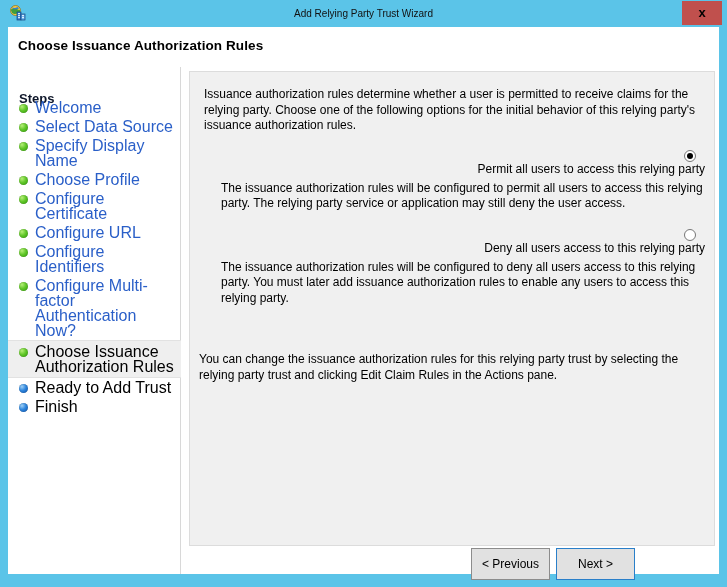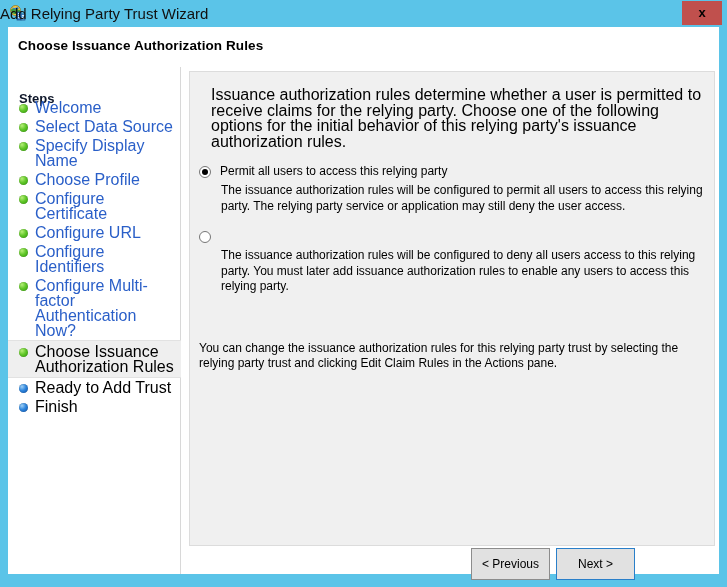--- a/index.html
+++ b/index.html
@@ -36,21 +36,22 @@
     position: absolute;
     left: 9px; top: 5px;
     width: 18px; height: 18px;
   }
   .title-text {
     position: absolute;
     left: 0; top: 0;
     width: 727px;
     height: 27px;
     line-height: 27px;
-    font-size: 15px;
+    text-align: center;
+    font-size: 10px;
     color: #111111;
     font-family: "Liberation Sans", sans-serif;
   }
   .close-btn {
     position: absolute;
     right: 5px; top: 1px;
     width: 40px; height: 24px;
     background: #c0504d;
     border: none;
     color: #000000;
@@ -169,29 +170,30 @@
     border: 1px solid #dcdcdc;
     box-sizing: border-box;
   }
   .content-inner {
     position: absolute;
     left: 9px;
     top: 15px;
     right: 9px;
   }
   .intro {
-    font-size: 16px;
+    font-size: 12px;
     line-height: 15.5px;
     color: #000000;
-    margin: 0 0 15px 12px;
+    margin: 0 0 15px 5px;
   }
   .option-row {
     display: flex;
-    align-items: center;
+    align-items: flex-end;
     margin-bottom: 5px;
+    flex-direction: column;
   }
   .radio {
     flex: 0 0 auto;
     width: 12px;
     height: 12px;
     border-radius: 50%;
     border: 1px solid #767676;
     background: #ffffff;
     margin-top: 1px;
     margin-right: 9px;
@@ -354,20 +356,21 @@
           <div class="option-row">
             <span class="radio checked"></span>
             <span class="option-label">Permit all users to access this relying party</span>
           </div>
           <p class="option-desc">The issuance authorization rules will be configured to permit all users to access this relying party. The relying party service or application may still deny the user access.</p>
         </div>
 
         <div>
           <div class="option-row">
             <span class="radio"></span>
+            <span class="option-label">Deny all users access to this relying party</span>
           </div>
           <p class="option-desc">The issuance authorization rules will be configured to deny all users access to this relying party. You must later add issuance authorization rules to enable any users to access this relying party.</p>
         </div>
 
         <p class="footnote">You can change the issuance authorization rules for this relying party trust by selecting the relying party trust and clicking Edit Claim Rules in the Actions pane.</p>
       </div>
     </div>
 
     <div class="button-sep"></div>
 

